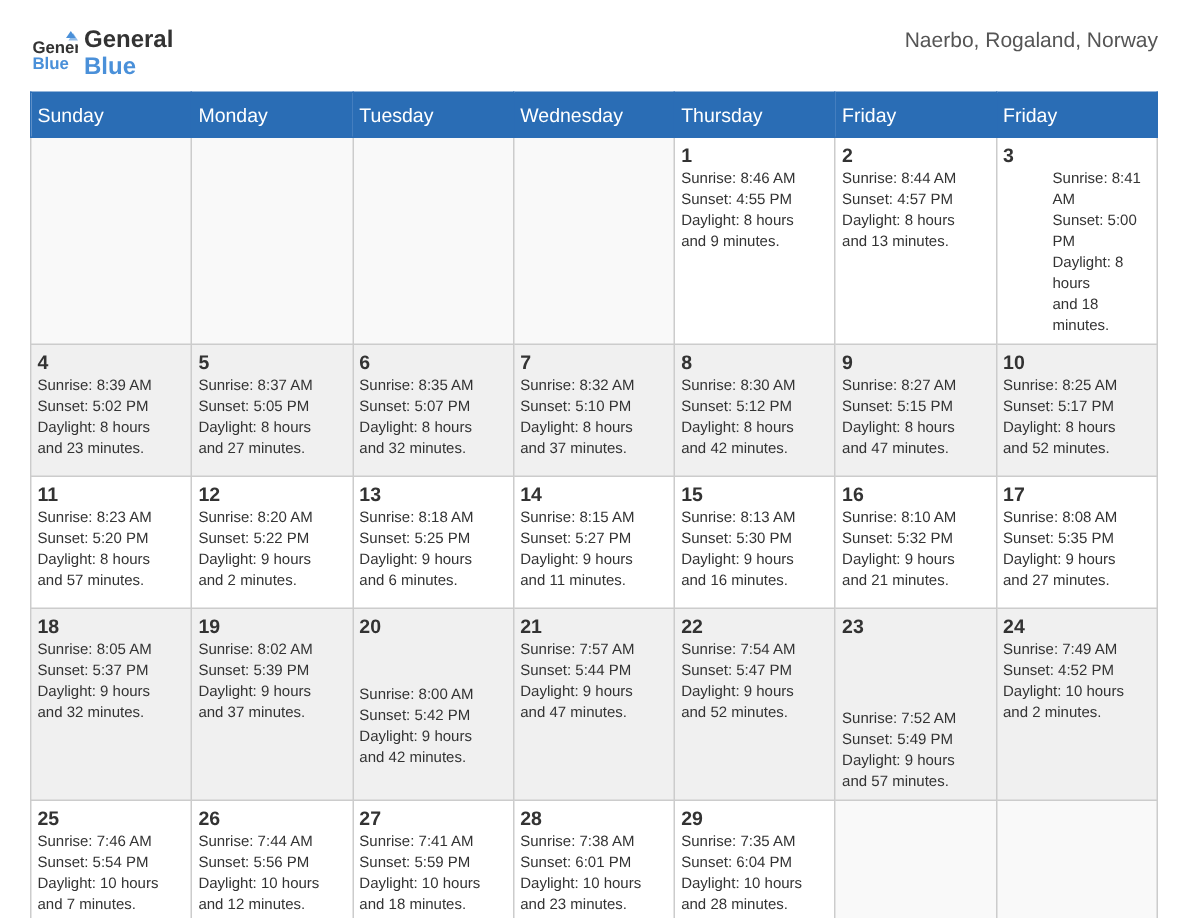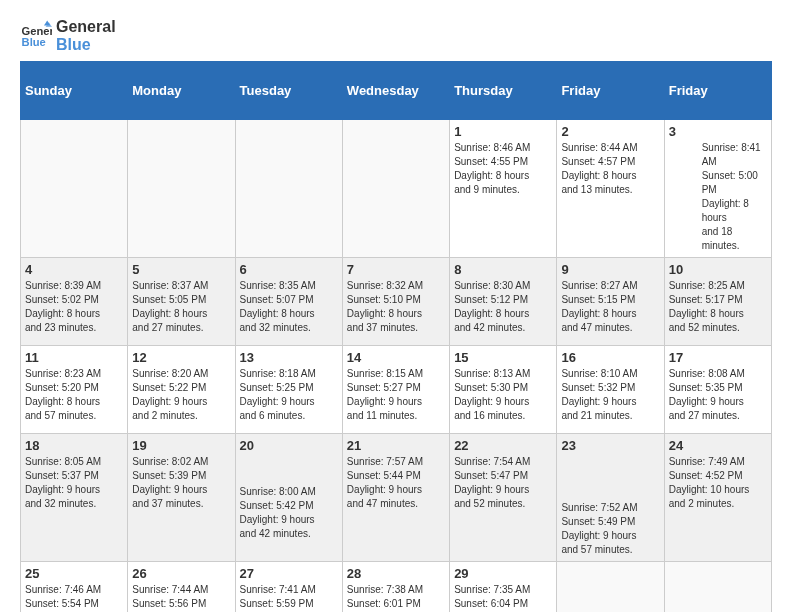--- a/index.html
+++ b/index.html
@@ -50,22 +50,22 @@
       flex: 1;
       border: 1px solid #ccc;
       border-collapse: collapse;
       width: 100%;
       table-layout: fixed;
     }
     .calendar th {
       background: #2a6db5;
       color: #fff;
       font-size: 13px;
-      font-weight: bold;
-      padding: 21px 4px;
+      font-weight: normal;
+      padding: 7px 4px;
       text-align: left;
       border: 1px solid #2a6db5;
     }
     .calendar td {
       border: 1px solid #ccc;
       vertical-align: top;
       padding: 4px 4px;
       font-size: 10.5px;
       color: #333;
       height: 88px;
@@ -99,20 +99,21 @@
         <text x="2" y="34" font-size="14" font-weight="bold" fill="#4a90d9">Blue</text>
         <polygon points="30,8 38,8 34,2" fill="#4a90d9"></polygon>
         <polygon points="32,10 40,10 36,4" fill="#4a90d9" opacity="0.6"></polygon>
       </svg>
       <div style="display:flex;flex-direction:column;line-height:1.1;margin-top:2px;">
         <span style="font-size:16px;font-weight:bold;color:#333;">General</span>
         <span style="font-size:16px;font-weight:bold;color:#4a90d9;">Blue</span>
       </div>
     </div>
     <div class="title-block">
+      <div class="subtitle">Naerbo, Rogaland, Norway</div>
     </div>
   </div>
 
   <table class="calendar">
     <thead>
       <tr>
       <th>Sunday</th>
           <th>Monday</th>
           <th>Tuesday</th>
           <th>Wednesday</th>

